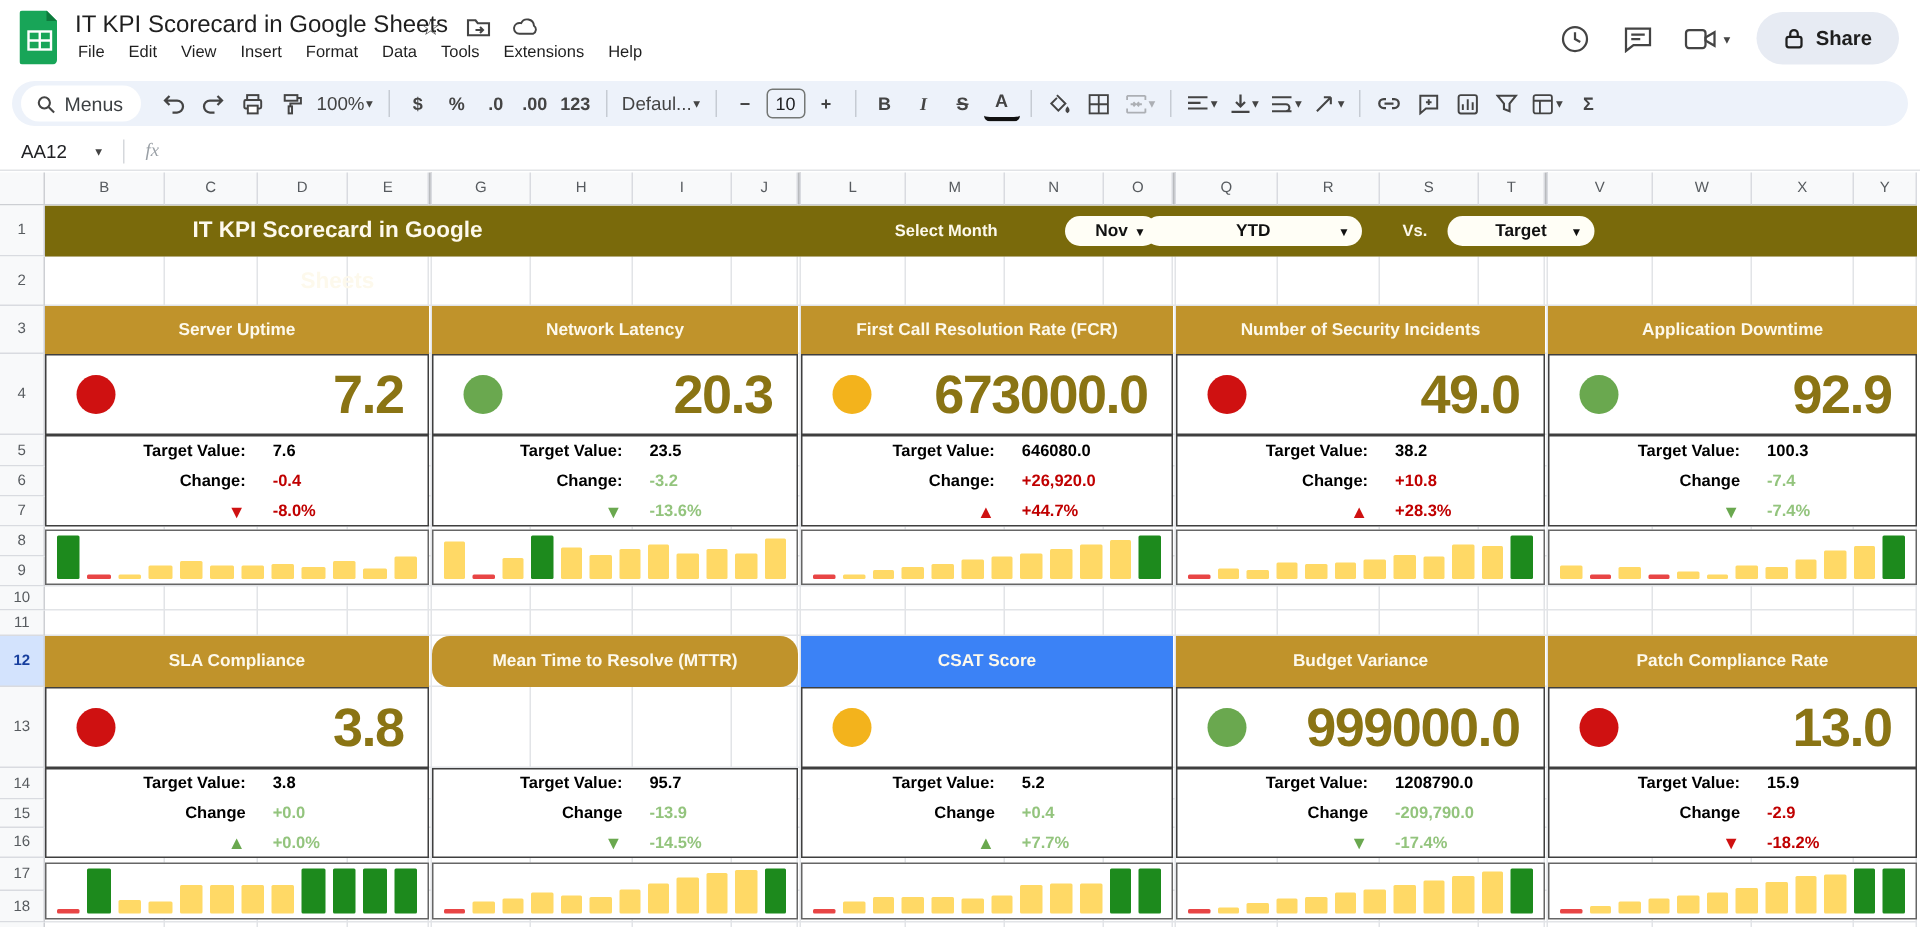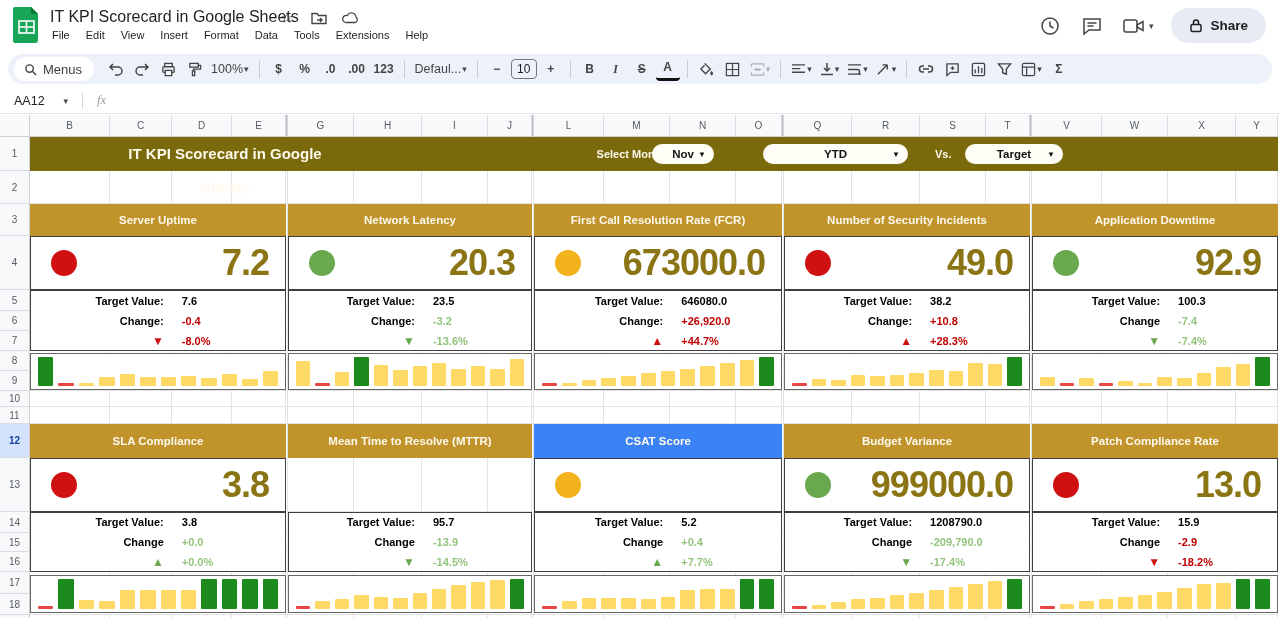--- a/index.html
+++ b/index.html
@@ -394,21 +394,21 @@
           <div class="hline" style="top: 395px;"></div>
           <div class="hline" style="top: 414px;"></div>
           <div class="hline" style="top: 434px;"></div>
           <div class="hline" style="top: 456px;"></div>
           <div class="hline" style="top: 477px;"></div>
         </div>
 
       <div class="band" id="band" style="background: rgb(122, 106, 11);">
         <div class="band-title">IT KPI Scorecard in Google Sheets</div>
         <div class="band-label" style="left:540px; width:95px; text-align:right;">Select Month</div>
-        <div class="pill" style="left:622px; width:62px;">
+        <div class="pill" style="left:680px; width:62px;">
           <span>Nov</span>
           <span class="pill-caret">▼</span>
         </div>
         <div class="pill" style="left:733px; width:145px;">
           <span>YTD</span>
           <span class="pill-caret">▼</span>
         </div>
         <div class="band-label" style="left:905px; width:25px;">Vs.</div>
         <div class="pill" style="left:935px; width:98px;">
           <span>Target</span>
@@ -627,21 +627,21 @@
               <div class="bar" style="background: rgb(255, 217, 102); height: 62%;"></div>
               <div class="bar" style="background: rgb(255, 217, 102); height: 62%;"></div>
               <div class="bar" style="background: rgb(29, 138, 29); height: 100%;"></div>
               <div class="bar" style="background: rgb(29, 138, 29); height: 100%;"></div>
               <div class="bar" style="background: rgb(29, 138, 29); height: 100%;"></div>
               <div class="bar" style="background: rgb(29, 138, 29); height: 100%;"></div>
             </div>
   </div>
 
   <div class="card" style="left: 258px; top: 287px; width: 244px; height: 189px;">
-    <div class="card-header" style="top: 0px; height: 34px; background: rgb(192, 147, 43);">Mean Time to Resolve (MTTR)</div>
+    <div class="card-header" style="top: 0px; height: 34px; background: rgb(192, 147, 43); border-radius: 12px;">Mean Time to Resolve (MTTR)</div>
     <div class="card-stats" style="top: 88px; height: 60px;">
       <div class="stat-row">
         <span class="lbl">Target Value:</span>
         <span class="val">95.7</span>
       </div>
       <div class="stat-row">
         <span class="lbl">Change</span>
         <span class="val" style="color: rgb(147, 196, 125);">-13.9</span>
       </div>
       <div class="stat-row">

